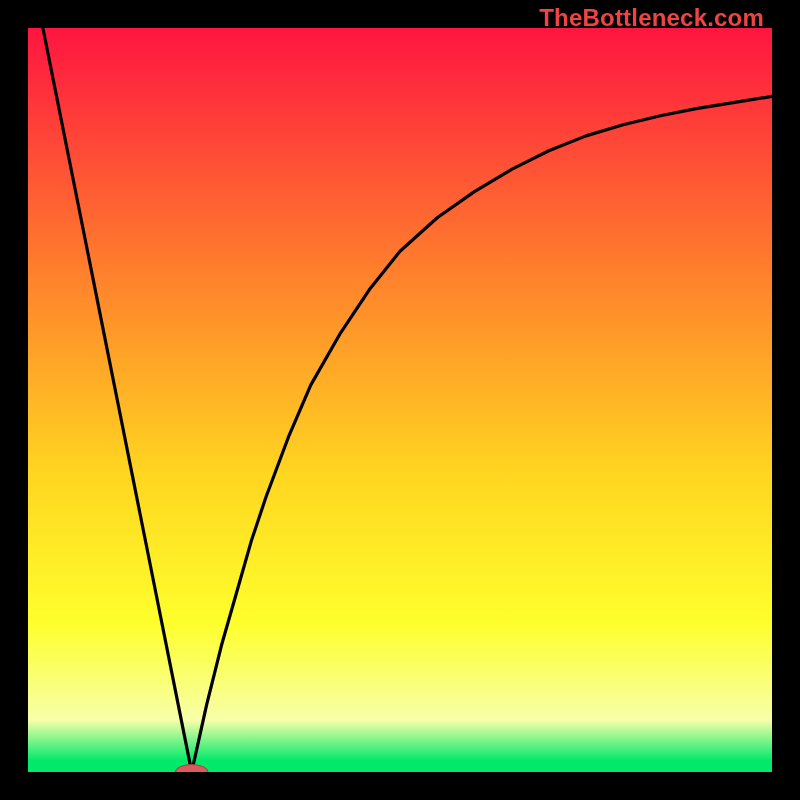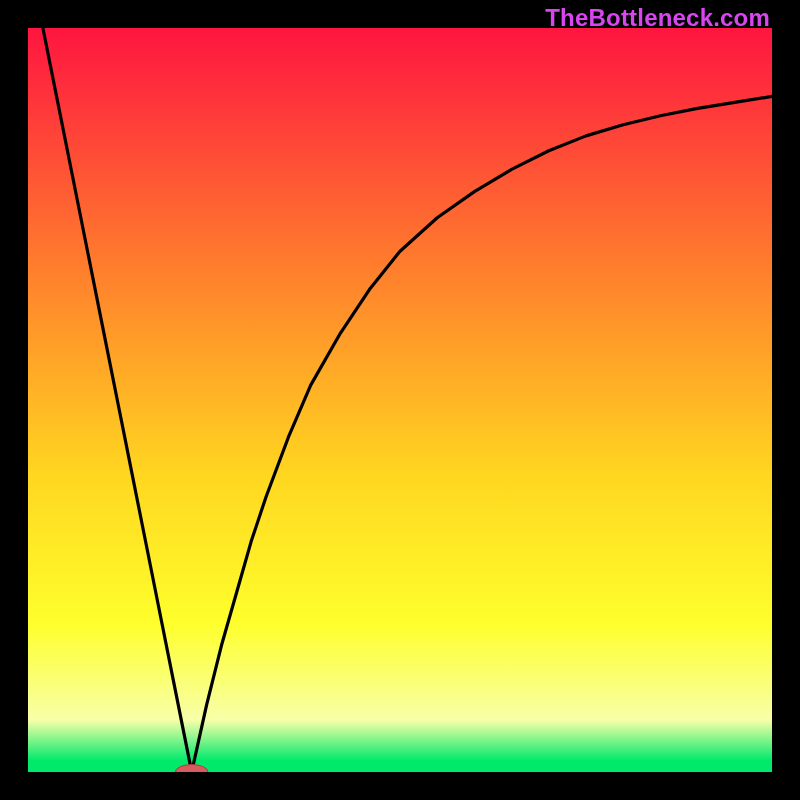--- a/index.html
+++ b/index.html
@@ -22,24 +22,24 @@
   .plot-area {
     position: absolute;
     left: 0;
     top: 0;
     width: 744px;
     height: 744px;
   }
   .watermark {
     position: absolute;
     top: 4px;
-    right: 30px;
+    right: 36px;
     font-size: 24px;
     font-weight: 600;
-    color: #d946ef;
+    color: #ef4444;
     letter-spacing: 0.2px;
     user-select: none;
   }
 </style>
 </head>
 <body>
 
 <div class="watermark">TheBottleneck.com</div>
 
 <div class="frame">

